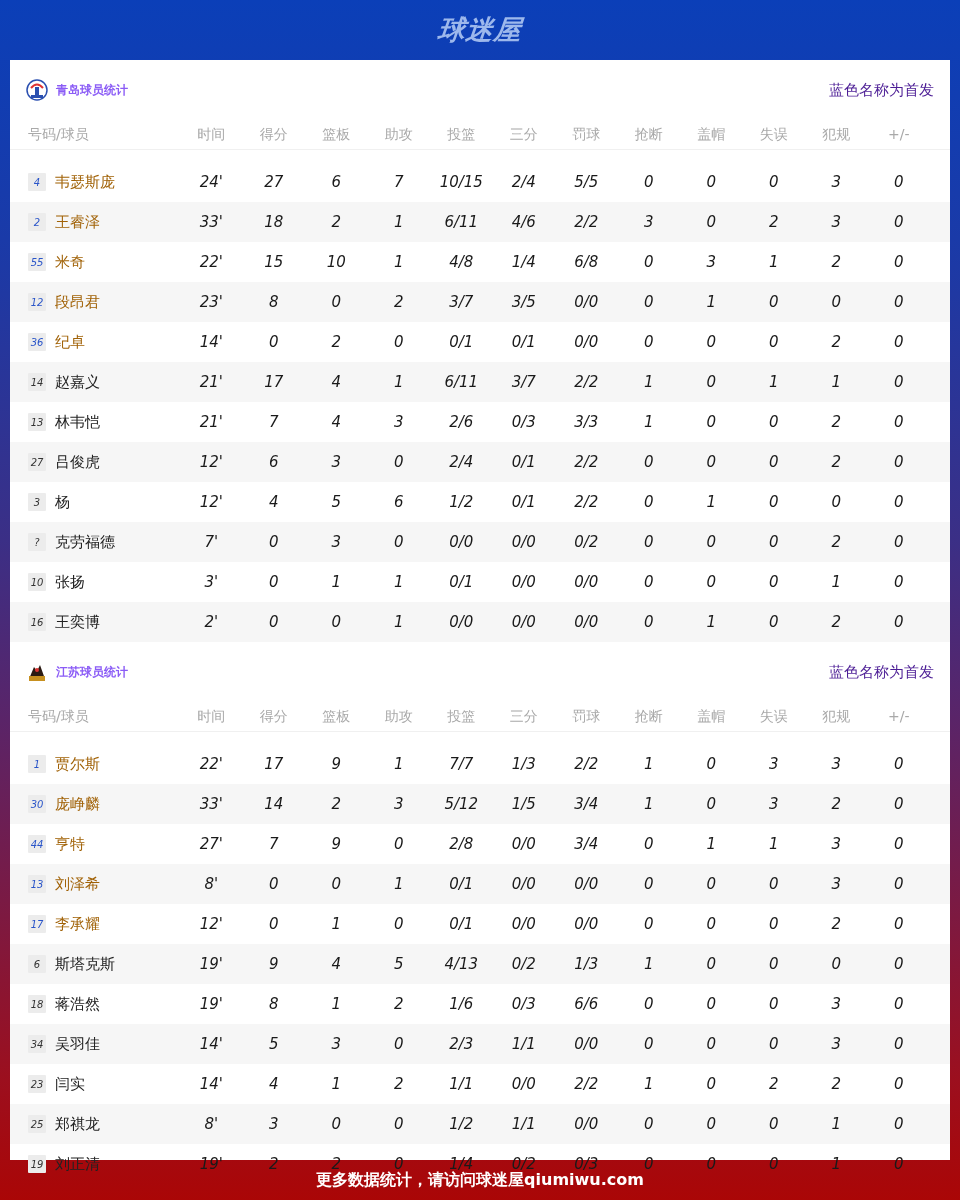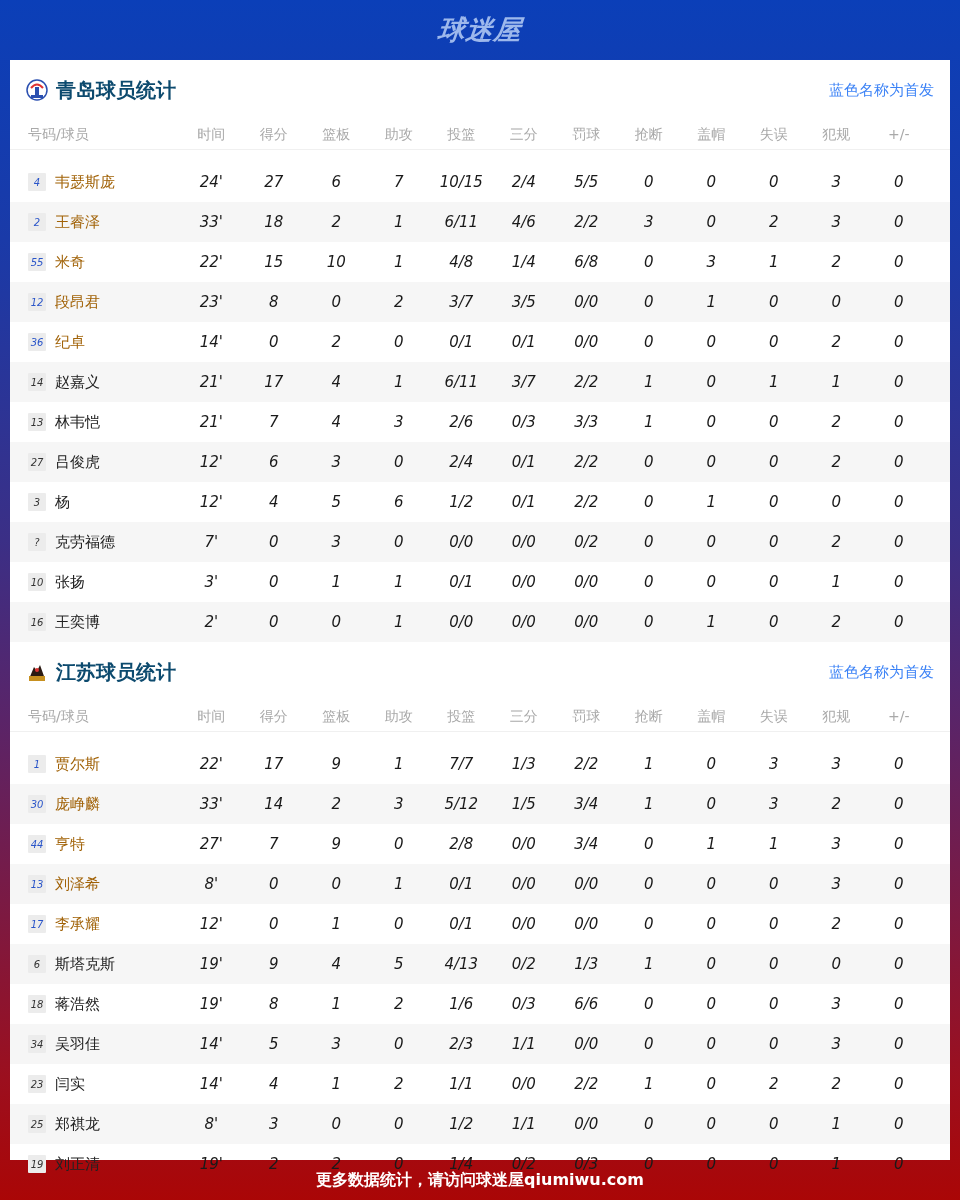--- a/index.html
+++ b/index.html
@@ -17,22 +17,22 @@
   .card {
     position: absolute; left: 10px; right: 10px; top: 60px;
     height: 1100px; background: #ffffff;
   }
   .section-header {
     height: 60px; display: flex; align-items: center; justify-content: space-between;
     padding: 0 16px 0 16px;
   }
   .team-title { display: flex; align-items: center; gap: 8px; }
   .team-logo { width: 22px; height: 22px; position: relative; }
-  .team-name { font-size: 20px; font-weight: bold; color: #0c4a6e; }
-  .starter-note { font-size: 15px; color: #3b82f6; }
+  .team-name { font-size: 12px; font-weight: bold; color: #8b5cf6; }
+  .starter-note { font-size: 15px; color: #4c1d95; }
   .table { width: 100%; }
   .row { display: flex; align-items: center; height: 40px; }
   .row.head { height: 30px; border-bottom: 1px solid #f0f0f0; margin-bottom: 12px; }
   .row.alt { background: #f6f6f6; }
   .cell-player { width: 170px; display: flex; align-items: center; padding-left: 18px; }
   .head .cell-player { color: #a9a9a9; font-size: 14px; }
   .num-badge {
     width: 18px; height: 18px; background: #ececec; font-size: 10px; color: #333;
     display: flex; align-items: center; justify-content: center; border-radius: 1px;
     margin-right: 9px; font-style: italic;

